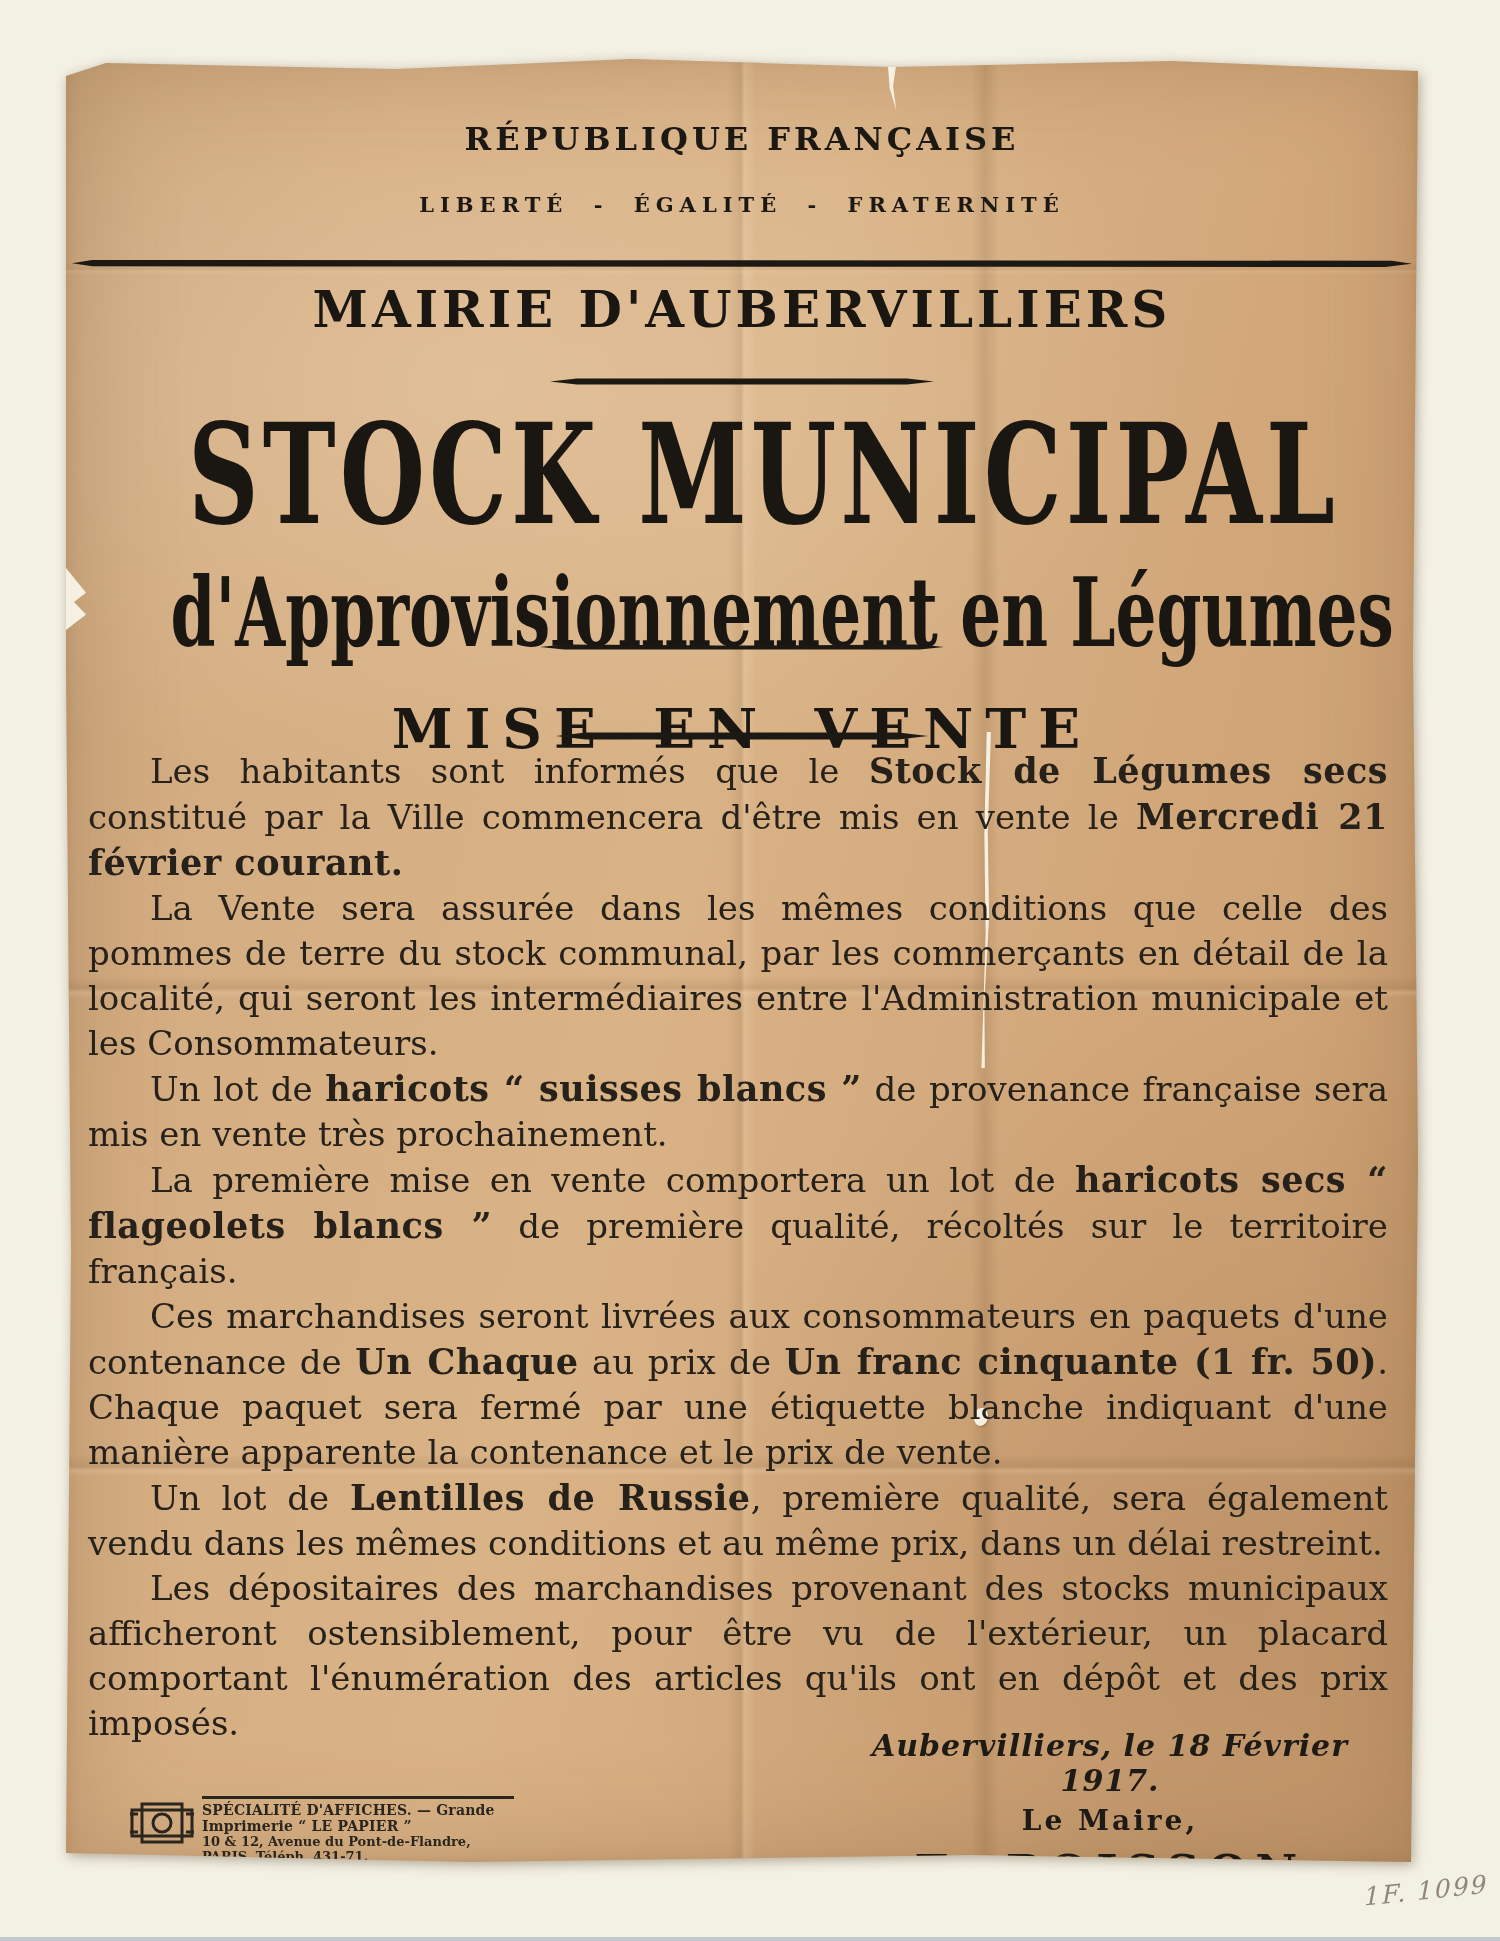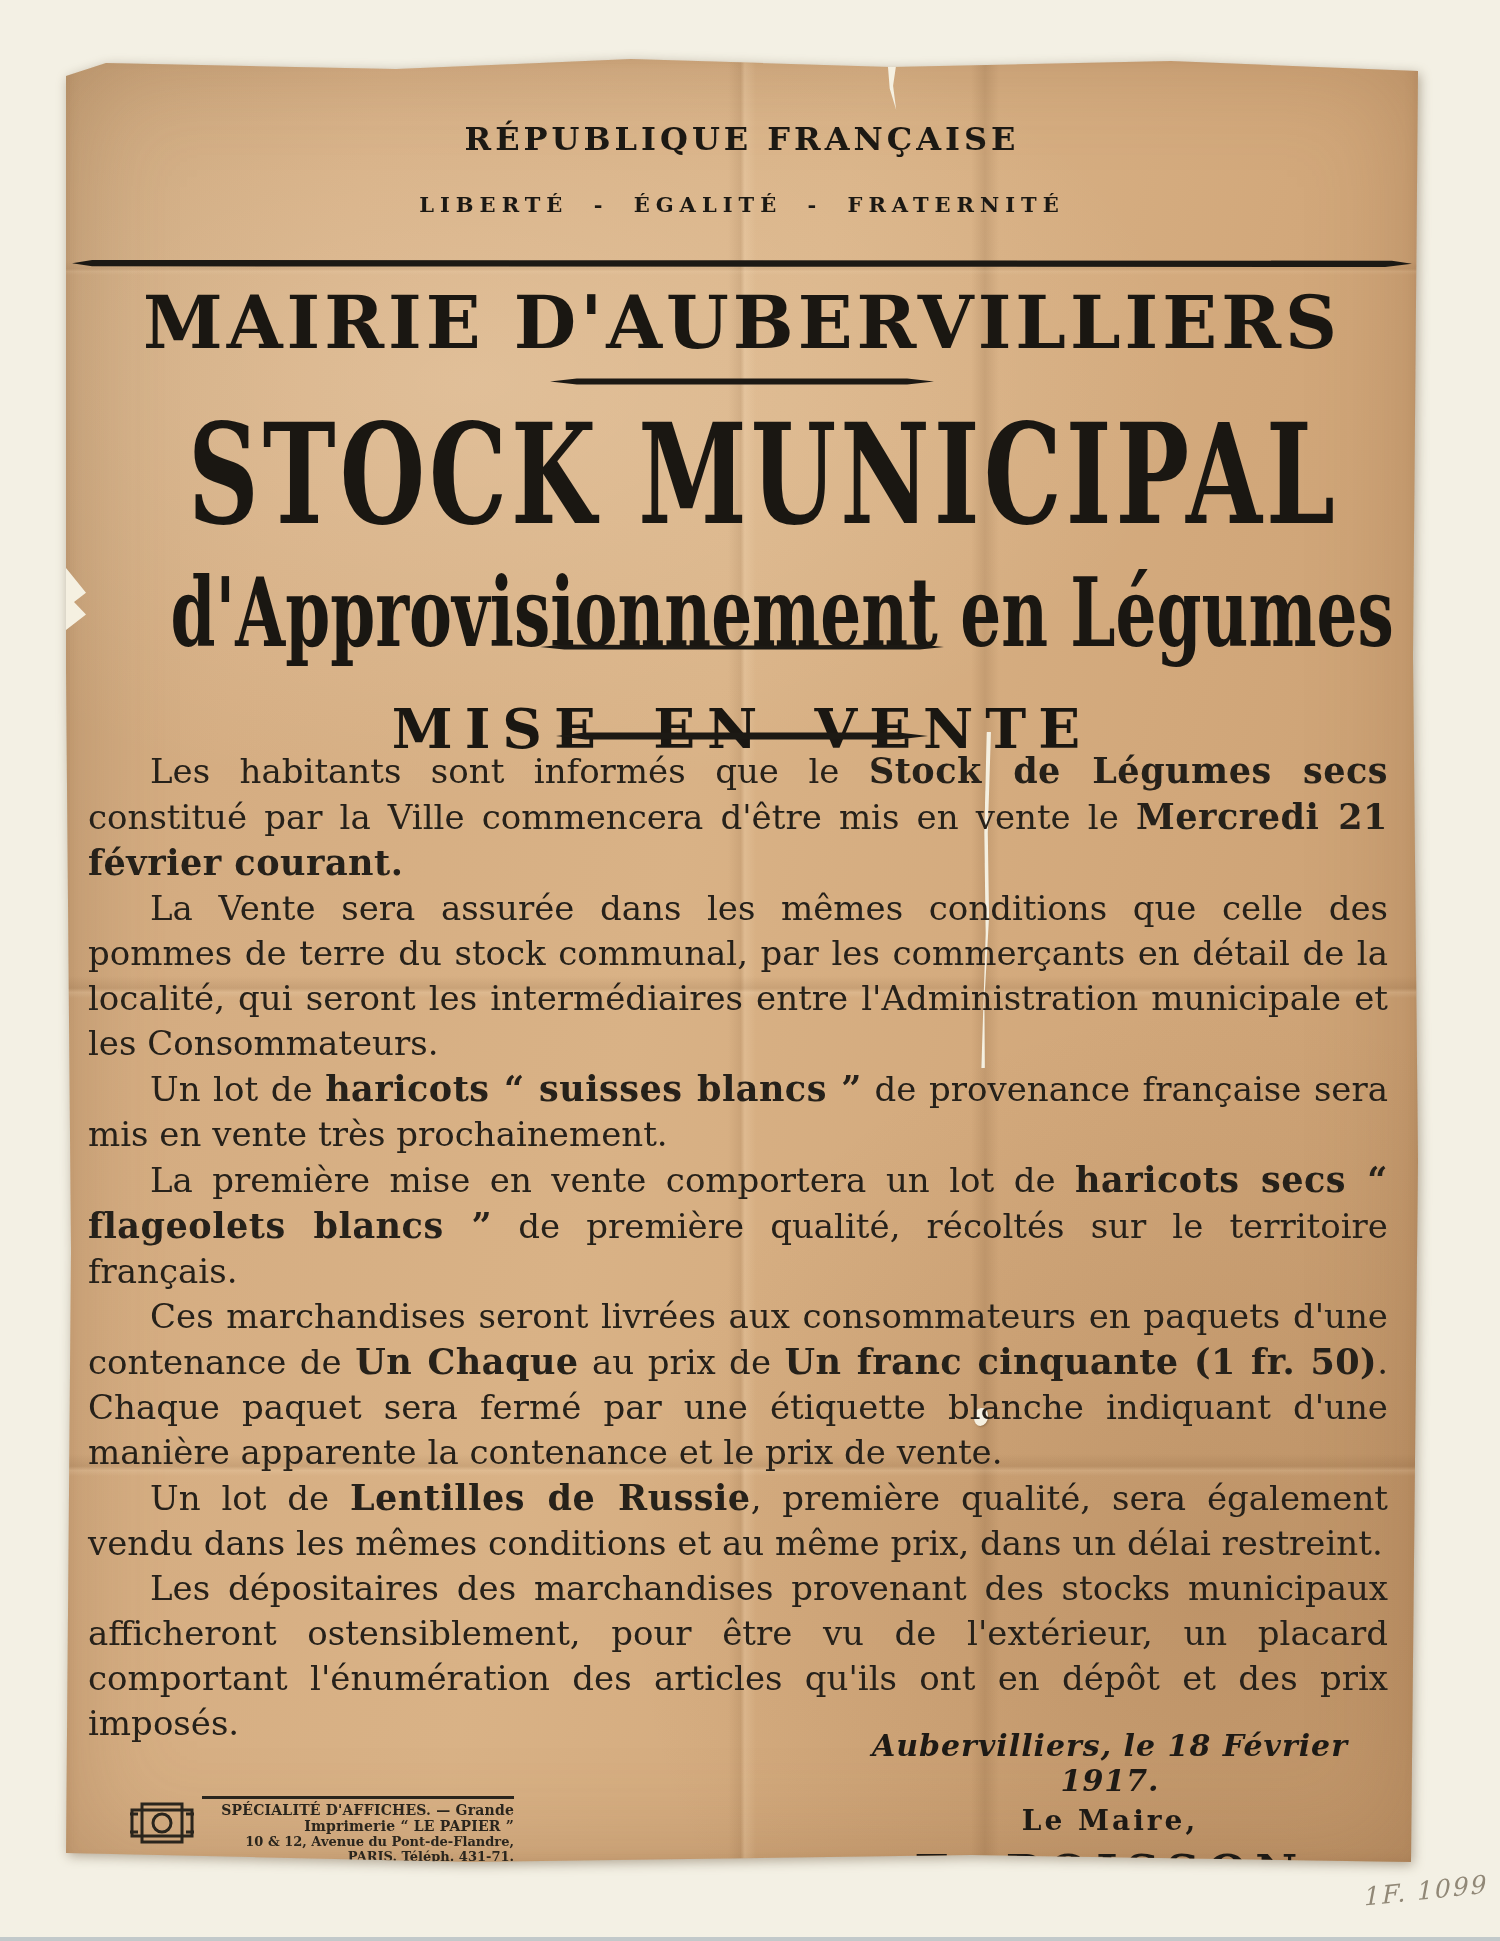--- a/index.html
+++ b/index.html
@@ -45,21 +45,21 @@
   .tear.t-star{left:908px;top:1352px;width:14px;height:18px;border-radius:50% 40% 55% 45%;
     box-shadow:1px 1px 2px rgba(70,45,20,.3);}
   .tear.t-left{left:0;top:512px;width:20px;height:62px;clip-path:polygon(0 0,100% 40%,40% 55%,100% 75%,0 100%);}
 
   
   .center{position:absolute;left:0;right:0;text-align:center;}
   .rep{top:64px;font-size:32px;font-weight:bold;letter-spacing:4px;color:#1c1914;}
   .motto{top:136px;font-size:21px;font-weight:bold;letter-spacing:6px;word-spacing:12px;color:#1c1914;}
   .rule-top{position:absolute;left:6px;right:6px;top:204px;height:7px;background:#1c1914;
     clip-path:polygon(0 45%,1.5% 0,98.5% 10%,100% 55%,98% 100%,1.5% 90%);}
-  .mairie{top:224px;font-size:72px;font-weight:bold;letter-spacing:4px;color:#1a1712;white-space:nowrap;}
+  .mairie{top:224px;font-size:50px;font-weight:bold;letter-spacing:4px;color:#1a1712;white-space:nowrap;}
   .divider{position:absolute;left:50%;background:#1c1914;}
   .div1{top:322px;width:384px;height:7px;transform:translateX(-50%);
     clip-path:polygon(0 50%,7% 8%,93% 8%,100% 50%,93% 92%,7% 92%);}
   .stock{top:336px;font-size:98px;font-weight:bold;letter-spacing:4px;color:#1a1712;padding-left:43px;}
   .stock>span{display:inline-block;transform:scale(1.0,1.42);transform-origin:center top;white-space:nowrap;}
   .approv{top:500px;font-size:74px;font-weight:bold;color:#1a1712;}
   .approv>span{display:inline-block;transform:scale(.87,1.30);transform-origin:center top;white-space:nowrap;}
   .div2{top:588px;width:404px;height:6px;transform:translateX(-50%);
     clip-path:polygon(0 50%,6% 10%,45% 25%,55% 25%,94% 10%,100% 50%,94% 90%,6% 90%);}
   .mise{top:640px;font-size:55px;font-weight:bold;letter-spacing:12px;word-spacing:14px;color:#1a1712;}
@@ -71,21 +71,21 @@
   .body-par{margin:0;text-indent:62px;}
   .body-par .b{font-weight:bold;font-size:1.03em;letter-spacing:.5px;}
 
   .signature{position:absolute;left:754px;width:580px;top:1672px;text-align:center;color:#1e1a15;}
   .sig-date{font-size:30px;font-weight:bold;font-style:italic;letter-spacing:1px;}
   .sig-role{font-size:28px;font-weight:bold;letter-spacing:3px;margin-top:6px;}
   .sig-name{font-size:46px;font-weight:bold;letter-spacing:8px;margin-top:8px;}
 
   .imprint{position:absolute;left:64px;top:1740px;display:flex;align-items:flex-start;color:#2a251d;}
   .imprint .logo{width:64px;height:46px;margin-right:8px;margin-top:4px;}
-  .imprint .txt{border-top:3px solid #2a251d;padding-top:3px;text-align:right;width:312px;}
+  .imprint .txt{border-top:3px solid #2a251d;padding-top:3px;text-align:left;width:312px;}
   .imp1{font-size:14px;font-weight:bold;letter-spacing:.2px;}
   .imp2{font-size:13px;font-weight:bold;}
 
   .annotation{position:absolute;left:1364px;top:1876px;font-size:25px;font-style:italic;
     letter-spacing:2px;color:#918877;transform:rotate(-6deg) skewX(-6deg);white-space:nowrap;}
 </style>
 </head>
 <body>
 
 <div class="scan">

